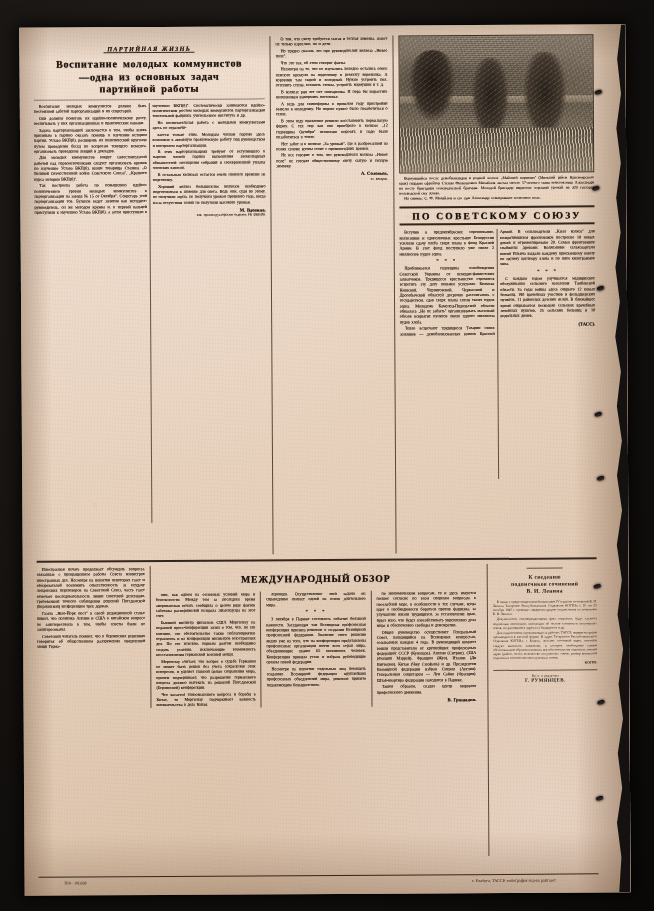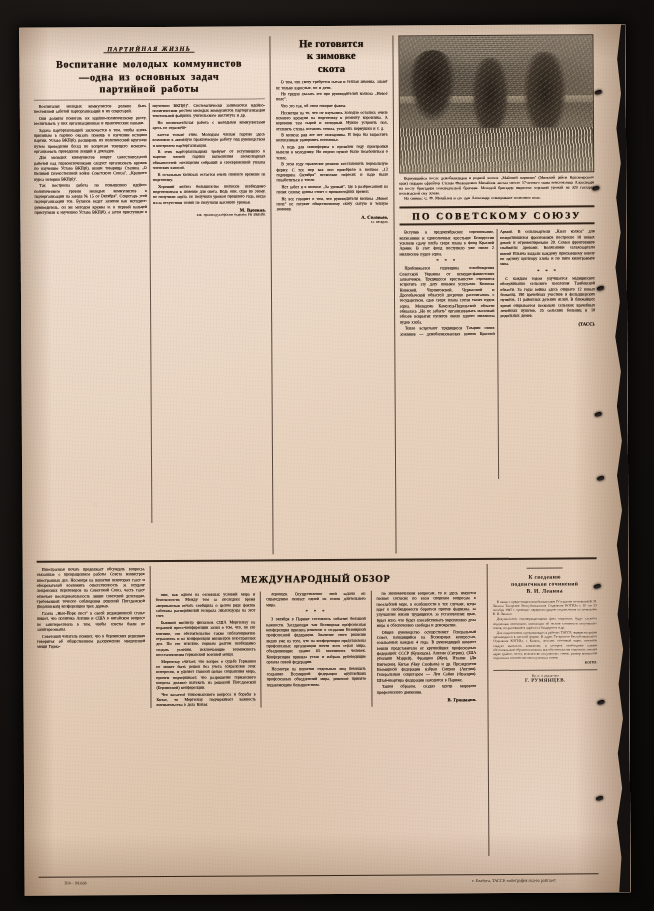--- a/index.html
+++ b/index.html
@@ -331,25 +331,20 @@
                 <span>М. Вдовина,</span>
                 <small>зав. оргинструкторским отделом РК ВКП(б).</small>
               </div>
             </div>
           </div>
         </div>
 
         <div class="vdiv"></div>
 
         <div class="col" style="width:112px;">
-          <h2 class="head-col">
-            <span>Не готовятся</span>
-            <span>к зимовке</span>
-            <span>скота</span>
-          </h2>
           <div class="body">
             <p>О том, что скоту требуется сытая и теплая зимовка, знают не только взрослые, но и дети.</p>
             <p>Но трудно сказать это про руководителей колхоза „Новое поле".</p>
             <p>Что это так, об этом говорят факты.</p>
             <p>Несмотря на то, что не изучались холодно остались очень немного времени на подготовку к ремонту коровника. А коровник там сырой и холодный. Нужно устроить пол, отеплить стены, вставить стекла, устроить кормушки и т. д.</p>
             <p>В колхозе ряд лет нет свинарника. И пора бы вырастить колхозникам выкормить поголовье.</p>
             <p>А ведь для свинофермы в прошлом году пристройки вывели к молодняку. Но порою нужно было позаботиться о тепле.</p>
             <p>В этом году правление решило восстановить нормальную ферму. С тех пор как оно приобрело в колхозе „12 годовщина Октября" несколько поросят, и надо было позаботиться о тепле.</p>
             <p>Нет забот и в колхозе „За урожай", где в разбросанной на полях соломе копны стоит с прошлогодних времен.</p>
             <p>Не все говорит о том, что руководители колхоза „Новое поле" не готовят общественному скоту сытую и теплую зимовку.</p>

